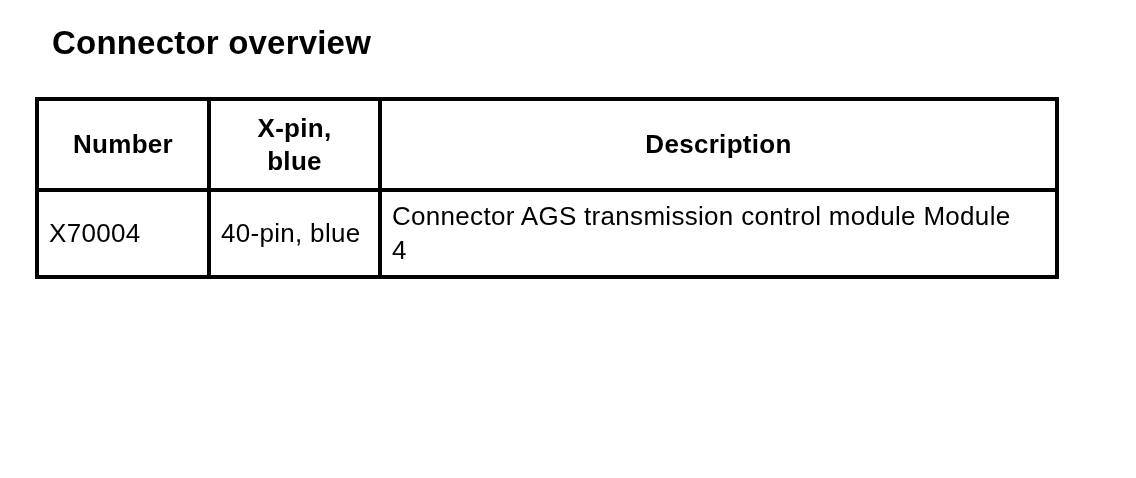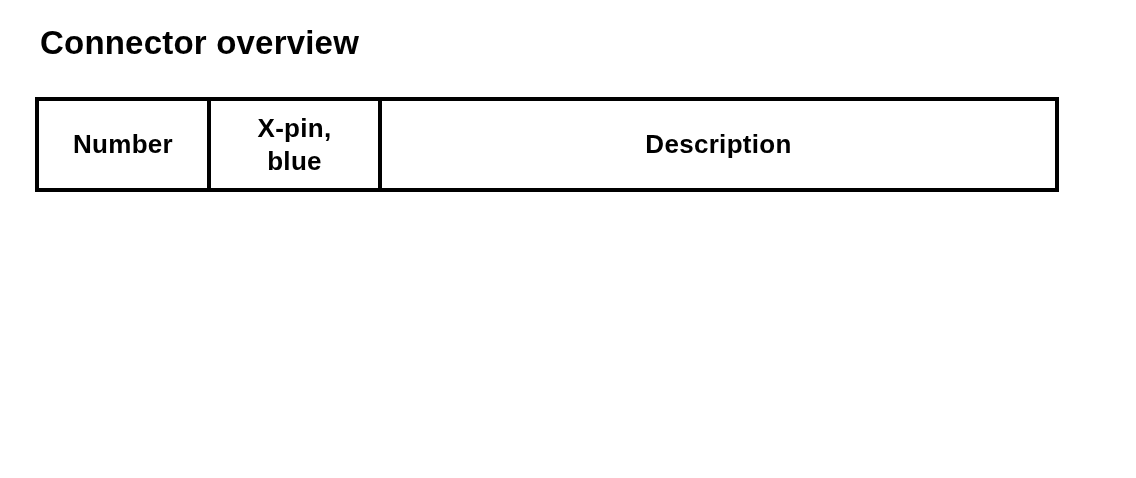--- a/index.html
+++ b/index.html
@@ -11,21 +11,21 @@
   body {
     width: 1136px;
     height: 478px;
     position: relative;
     font-family: "Liberation Sans", sans-serif;
     color: #000000;
     overflow: hidden;
   }
   .page-title {
     position: absolute;
-    left: 40px;
+    left: 52px;
     top: 24px;
     margin: 0;
     font-size: 33px;
     font-weight: bold;
     letter-spacing: 0.2px;
     white-space: nowrap;
   }
   table.connector-table {
     position: absolute;
     left: 35px;
@@ -88,16 +88,22 @@
     </colgroup>
     <thead>
       <tr>
         <th>Number</th>
         <th>X-pin,
 blue</th>
         <th>Description</th>
       </tr>
     </thead>
     <tbody>
+      <tr>
+        <td class="cell-number">X70004</td>
+        <td class="cell-pin">40-pin, blue</td>
+        <td class="cell-desc">Connector AGS transmission control module Module
+4</td>
+      </tr>
     </tbody>
   </table>
 
 </div>
 
 </body></html>

